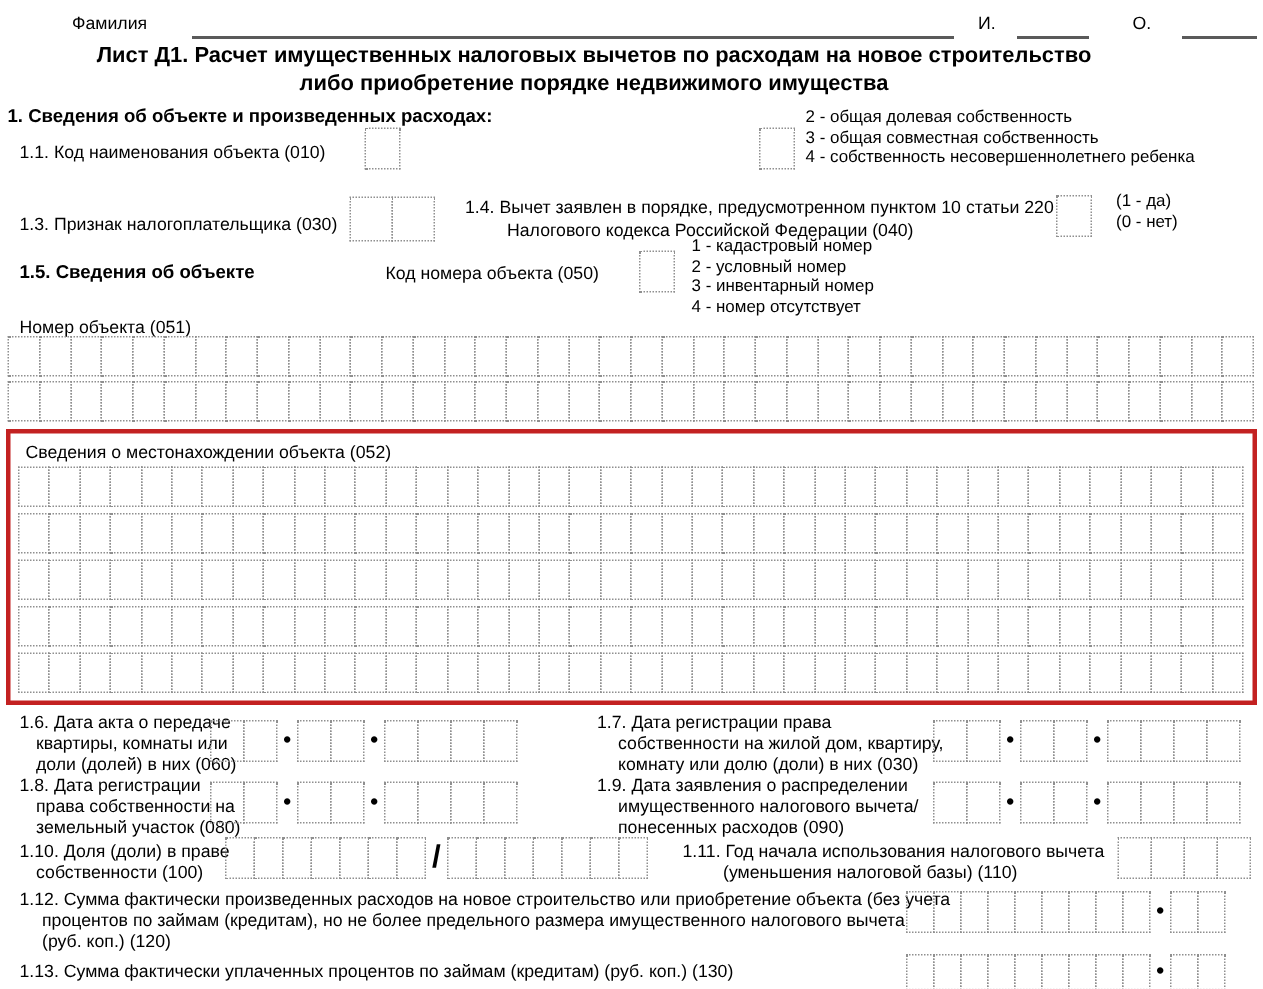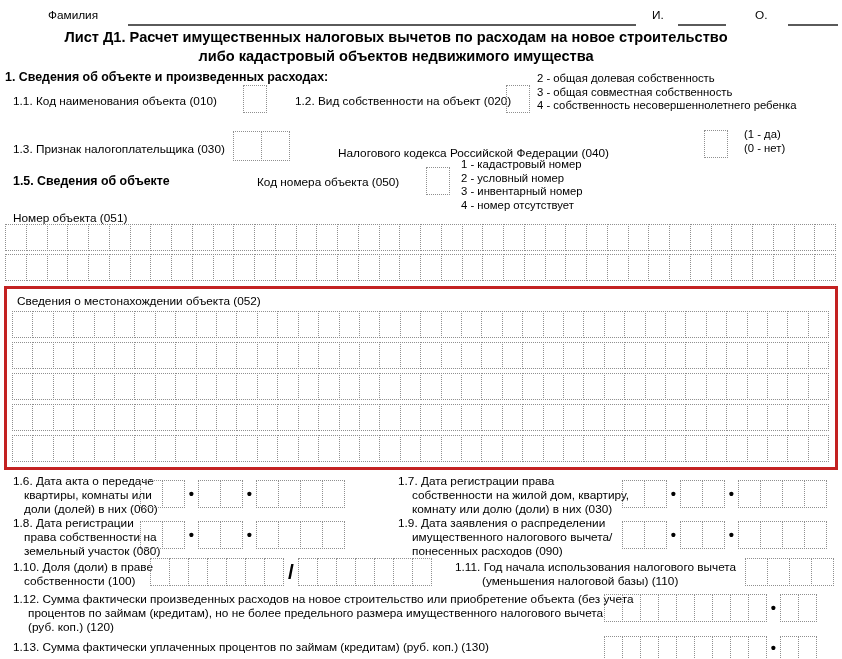--- a/index.html
+++ b/index.html
@@ -38,47 +38,47 @@
 
   <div class="abs lbl" style="left:48px;top:8px">Фамилия</div>
   <div class="abs uline" style="left:128px;top:24px;width:508px"></div>
   <div class="abs lbl" style="left:652px;top:8px">И.</div>
   <div class="abs uline" style="left:678px;top:24px;width:48px"></div>
   <div class="abs lbl" style="left:755px;top:8px">О.</div>
   <div class="abs uline" style="left:788px;top:24px;width:50px"></div>
 
   <div class="abs title" style="left:0;top:28px">
     <div>Лист Д1. Расчет имущественных налоговых вычетов по расходам на новое строительство</div>
-    <div>либо кадастровый объектов недвижимого имущества</div>
+    <div>либо приобретение порядке недвижимого имущества</div>
   </div>
 
   <div class="abs lbl bold" style="left:5px;top:70px;font-size:12.4px">1. Сведения об объекте и произведенных расходах:</div>
 
   <div class="abs lbl" style="left:13px;top:94px">1.1. Код наименования объекта (010)</div>
   <div class="abs box cgroup" style="left:243px;top:85px">
       <span class="cell"></span>
     </div>
 
-  <div class="abs lbl" style="left:295px;top:94px">1.2. Вид собственности на объект (020)</div>
   <div class="abs box cgroup" style="left:506px;top:85px">
       <span class="cell"></span>
     </div>
 
   <div class="abs small" style="left:537px;top:72px">
     <div>2 - общая долевая собственность</div>
     <div>3 - общая совместная собственность</div>
     <div>4 - собственность несовершеннолетнего ребенка</div>
   </div>
 
   <div class="abs lbl" style="left:13px;top:142px">1.3. Признак налогоплательщика (030)</div>
   <div class="abs box-wide cgroup" style="left:233px;top:131px">
       <span class="cell"></span>
       <span class="cell"></span>
     </div>
 
+  <div class="abs lbl" style="left:310px;top:131px">1.4. Вычет заявлен в порядке, предусмотренном пунктом 10 статьи 220</div>
   <div class="abs lbl" style="left:338px;top:146px">Налогового кодекса Российской Федерации (040)</div>
   <div class="abs box cgroup" style="left:704px;top:130px">
       <span class="cell"></span>
     </div>
   <div class="abs small" style="left:744px;top:128px">(1 - да)</div>
   <div class="abs small" style="left:744px;top:142px">(0 - нет)</div>
 
   <div class="abs lbl bold" style="left:13px;top:174px;font-size:12.4px">1.5. Сведения об объекте</div>
   <div class="abs lbl" style="left:257px;top:175px">Код номера объекта (050)</div>
   <div class="abs box cgroup" style="left:426px;top:167px">

